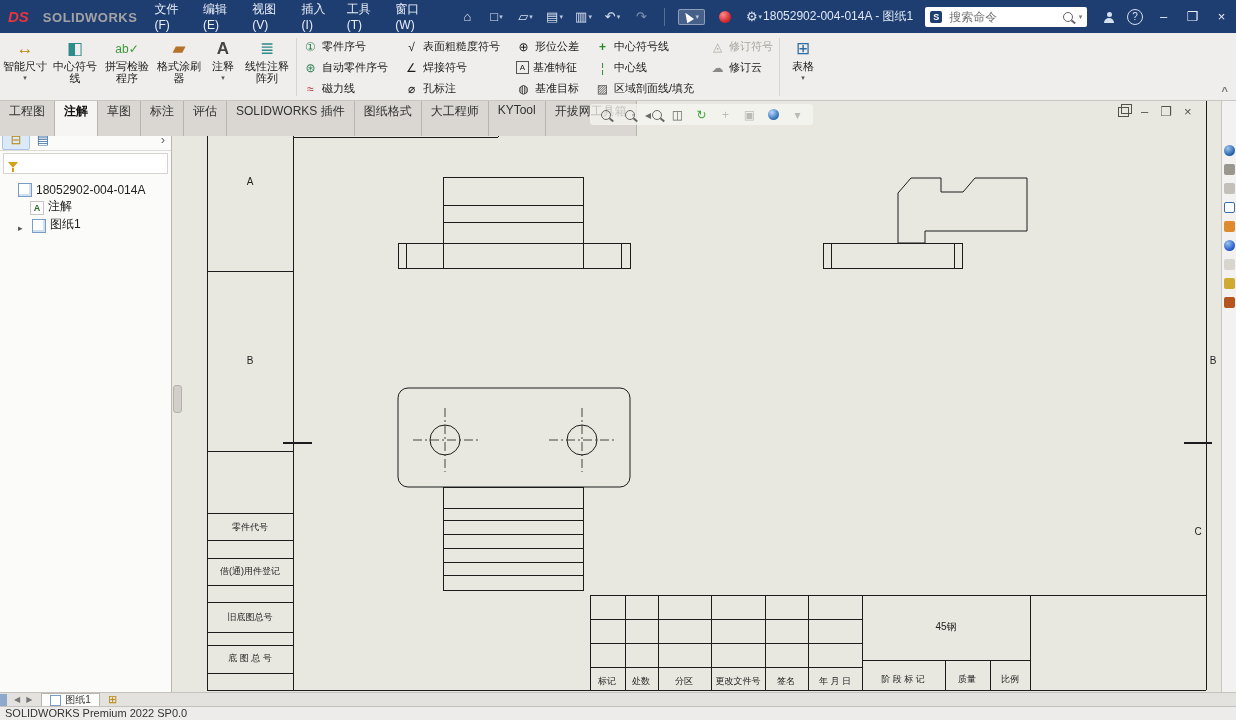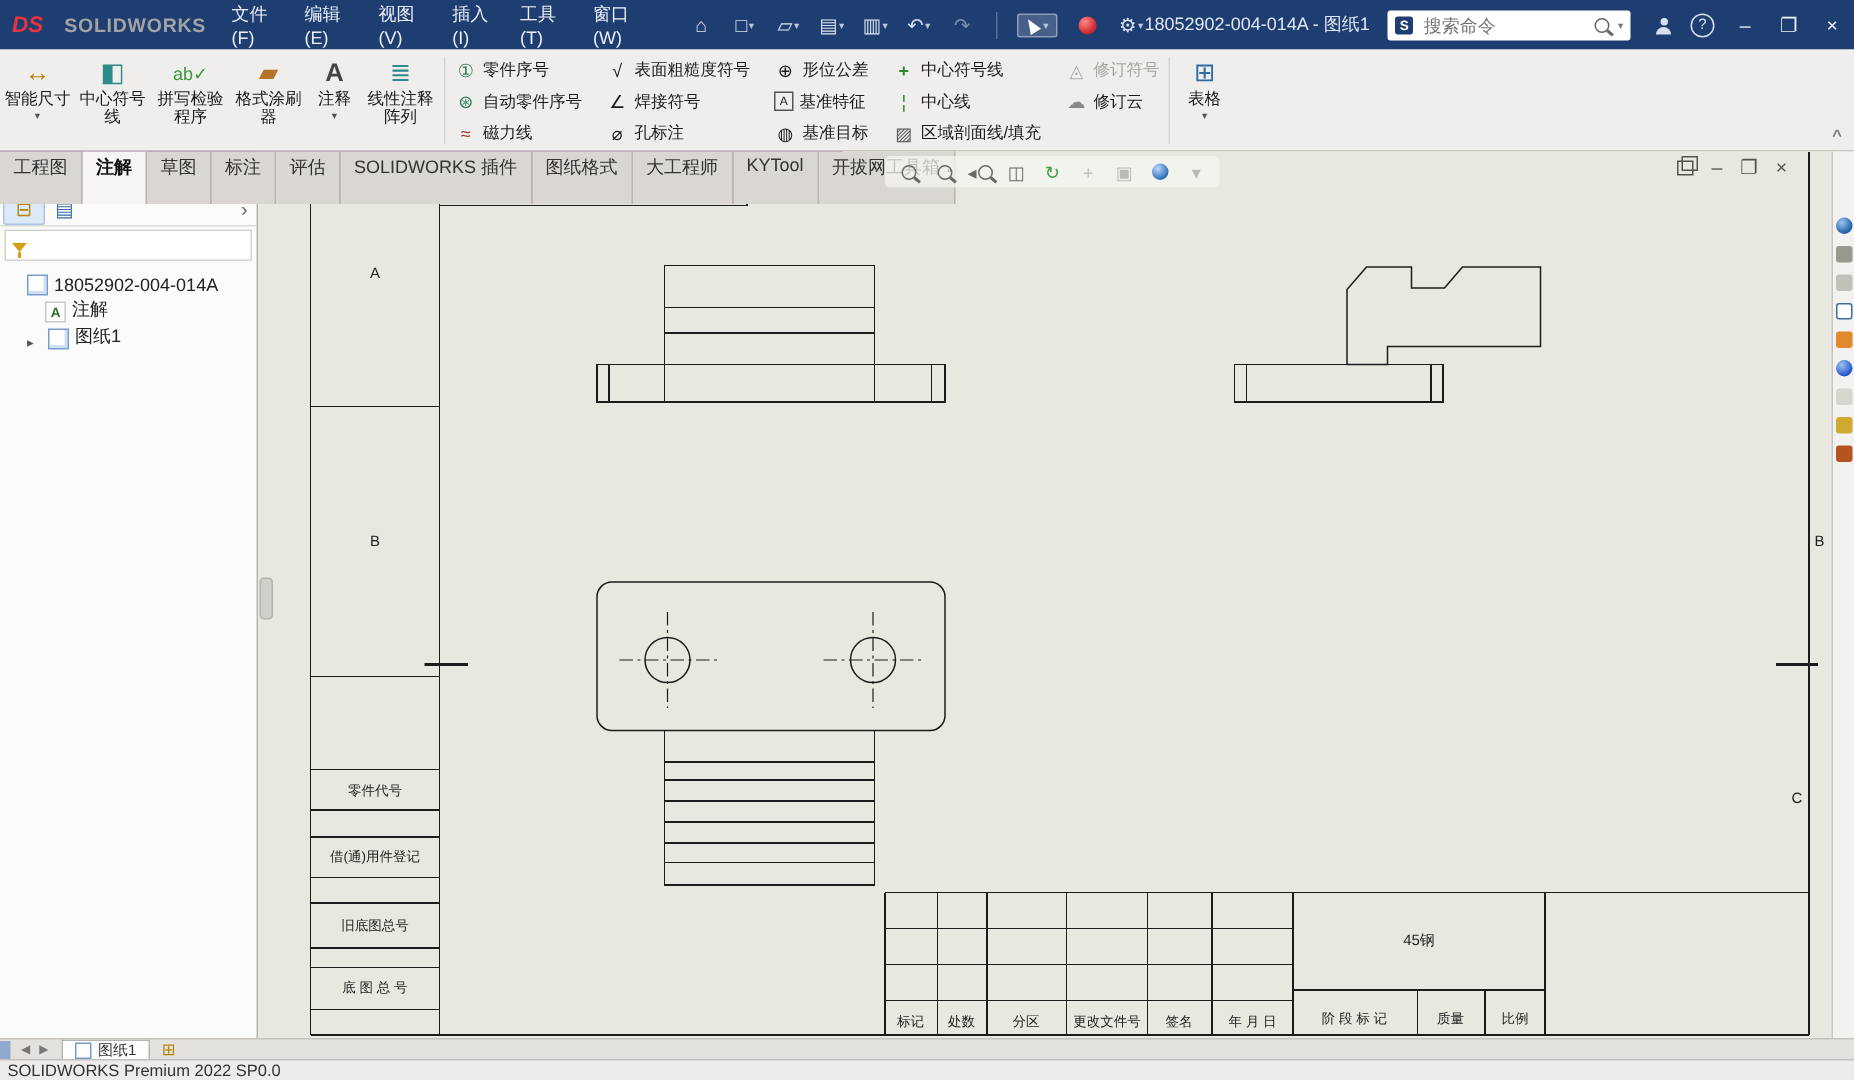--- a/index.html
+++ b/index.html
@@ -106,21 +106,21 @@
   .sheetbar{position:absolute;left:0;top:692px;width:1236px;height:14px;background:#e4e2df;
     border-top:1px solid #c5c2bd;display:flex;align-items:center;box-sizing:border-box;font-size:10px;color:#333}
   .hsb-grip{width:7px;height:12px;background:#8fa8cc;margin-right:4px}
   .sb-nav{color:#777;font-size:8px;padding:0 3px}
   .sheet-tab{display:flex;align-items:center;gap:4px;background:#fdfdfc;border:1px solid #b8b5b0;
     border-bottom:none;height:13px;padding:0 8px;margin-left:6px}
   .sheet-ico{width:9px;height:9px;background:#fff;border:1px solid #7a9cc9}
   .add-sheet{margin-left:8px;color:#b8860b;font-size:11px}
   
   .statusbar{position:absolute;left:0;top:706px;width:1236px;height:14px;background:#edecea;
-    border-top:1px solid #c5c2bd;display:flex;align-items:center;font-size:11px;color:#333;
+    border-top:1px solid #c5c2bd;display:flex;align-items:flex-start;font-size:11px;color:#333;
     box-sizing:border-box;padding:0 5px}
   .st-right{margin-left:auto;display:flex;align-items:center;gap:6px}
   .st-defined{margin-right:110px}
   .st-grid{color:#777;font-size:10px}
   .st-cust{margin-right:46px;display:flex;align-items:center;gap:4px}
   svg text{font-family:"Liberation Sans",sans-serif}
 </style>
 </head>
 <body>
 

